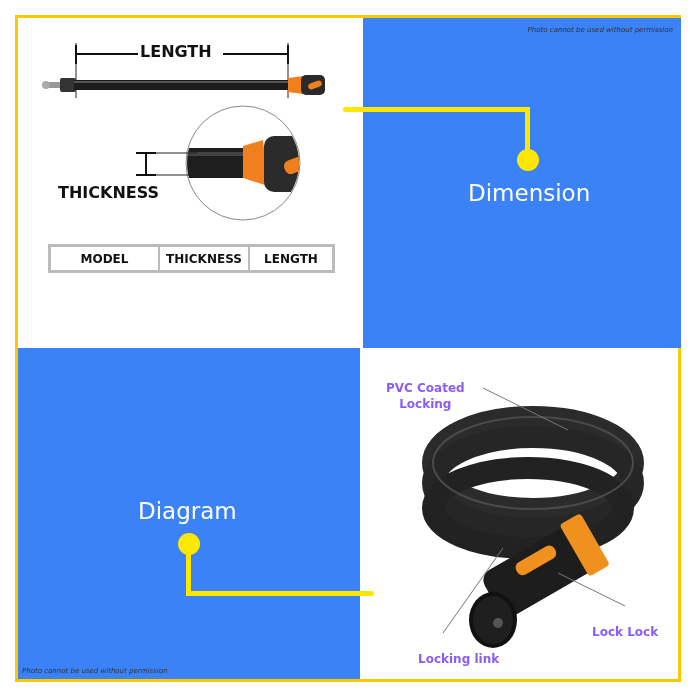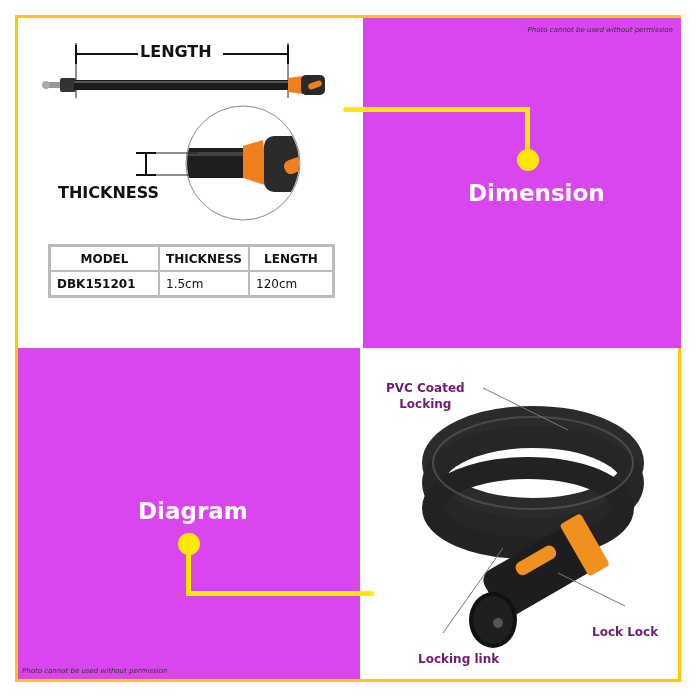--- a/index.html
+++ b/index.html
@@ -1,31 +1,31 @@
 <!DOCTYPE html>
 <html><head>
 <meta charset="utf-8">
 <style>
   html,body{margin:0;padding:0;background:#fff;}
   body{width:700px;height:700px;position:relative;overflow:hidden;font-family:"Liberation Sans",sans-serif;}
   .frame{position:absolute;left:15px;top:15px;width:666px;height:667px;border:3px solid #fcc800;box-sizing:border-box;background:#fff;}
   .q{position:absolute;}
-  .gray{background:#d946ef;}
+  .gray{background:#3b82f6;}
   .q-tr{left:345px;top:0;width:318px;height:330px;}
   .q-bl{left:0;top:330px;width:342px;height:331px;}
   .watermark{position:absolute;font-size:7px;font-style:italic;color:#333;font-family:"DejaVu Sans",sans-serif;}
-  .section-title{position:absolute;color:#fff;font-weight:bold;font-size:23px;font-family:"DejaVu Sans",sans-serif;}
+  .section-title{position:absolute;color:#fff;font-weight:normal;font-size:23px;font-family:"DejaVu Sans",sans-serif;}
   .yline{position:absolute;background:#ffe800;}
   .ydot{position:absolute;width:22px;height:22px;border-radius:50%;background:#ffe800;}
   .dim-label{position:absolute;font-weight:bold;color:#111;font-family:"DejaVu Sans",sans-serif;}
   table.spec{position:absolute;left:30px;top:226px;border-collapse:collapse;font-family:"DejaVu Sans",sans-serif;font-size:12px;border:3px solid #bbb;}
   table.spec td,table.spec th{border:2px solid #bbb;padding:3px 6px;height:17px;color:#111;}
   table.spec th{font-weight:bold;}
   table.spec td.model{font-weight:bold;}
-  .callout{position:absolute;font-weight:bold;font-size:12px;color:#701a75;font-family:"DejaVu Sans",sans-serif;text-align:center;line-height:16px;}
+  .callout{position:absolute;font-weight:bold;font-size:12px;color:#8b5cf6;font-family:"DejaVu Sans",sans-serif;text-align:center;line-height:16px;}
   svg{position:absolute;overflow:visible;}
 </style>
 </head>
 <body>
 
 <div class="frame">
 
   <div class="q gray q-tr">
     <span class="watermark" style="right:8px;top:8px;">Photo cannot be used without permission</span>
     <span class="section-title" style="left:105px;top:162px;">Dimension</span>
@@ -84,25 +84,20 @@
   <span class="dim-label" style="left:122px;top:24px;font-size:16px;">LENGTH</span>
   <span class="dim-label" style="left:40px;top:165px;font-size:16px;">THICKNESS</span>
 
   <table class="spec">
     <tbody>
         <tr>
       <th style="width:95px;">MODEL</th>
       <th style="width:76px;">THICKNESS</th>
       <th style="width:70px;">LENGTH</th>
     </tr>
-    <tr>
-      <td class="model">DBK151201</td>
-      <td>1.5cm</td>
-      <td>120cm</td>
-    </tr>
   </tbody>
     </table>
 
   <svg style="left:345px;top:330px;" width="318" height="331">
     <ellipse cx="170" cy="115" rx="100" ry="46" fill="none" stroke="#2b2b2b" stroke-width="22"></ellipse>
     <ellipse cx="170" cy="135" rx="100" ry="46" fill="none" stroke="#262626" stroke-width="22"></ellipse>
     <ellipse cx="165" cy="160" rx="95" ry="40" fill="none" stroke="#222" stroke-width="22"></ellipse>
     <ellipse cx="170" cy="115" rx="100" ry="46" fill="none" stroke="#4a4a4a" stroke-width="2"></ellipse>
 
     <g transform="rotate(-30 175 240)">

